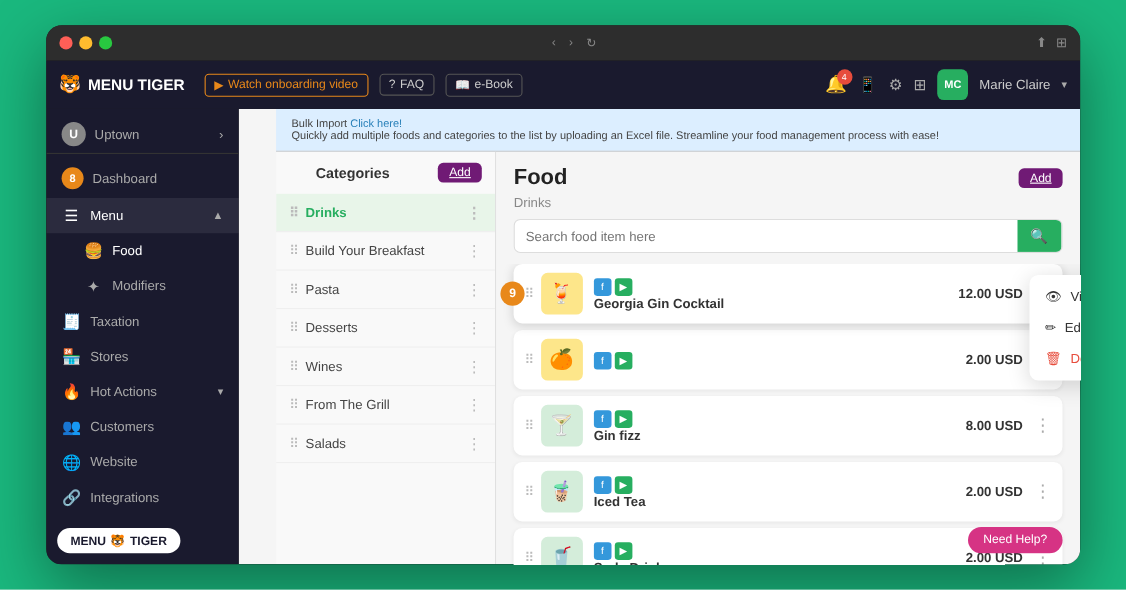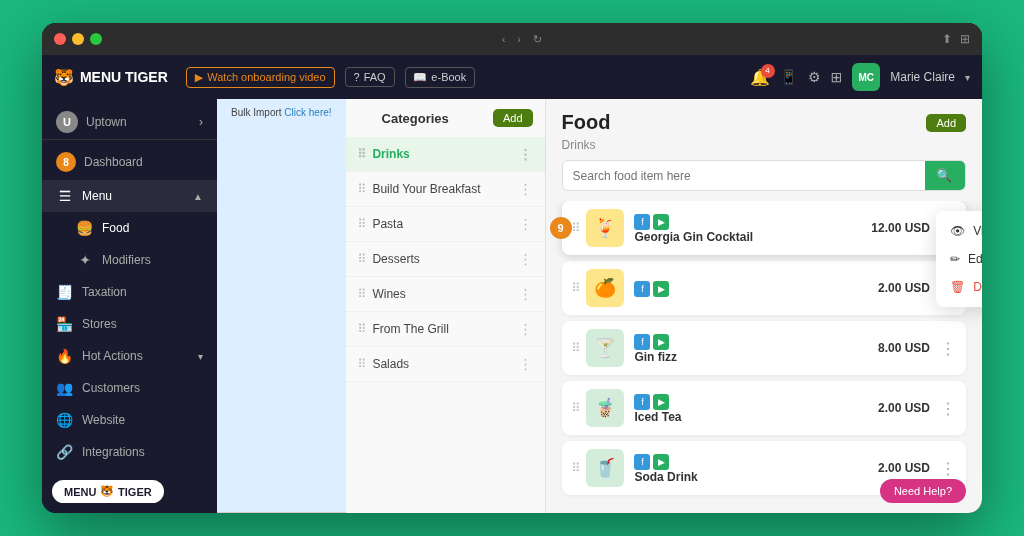--- a/index.html
+++ b/index.html
@@ -192,22 +192,23 @@
       align-items: center;
       gap: 4px;
       font-size: 11px;
       font-weight: bold;
       color: #1a1a2e;
     }
     .content-area {
       flex: 1;
       background: #f5f5f5;
       display: flex;
-      flex-direction: row;
-      overflow: hidden;
+      flex-direction: column;
+      overflow: hidden;
+      padding-left: 34px;
     }
     .bulk-import-banner {
       background: #dceeff;
       padding: 8px 14px;
       font-size: 10px;
       color: #444;
       border-bottom: 1px solid #ccc;
       flex-shrink: 0;
     }
     .bulk-import-banner a { color: #2980b9; cursor: pointer; }
@@ -228,27 +229,28 @@
       display: flex;
       align-items: center;
       justify-content: space-between;
       padding: 10px 12px;
       font-size: 13px;
       font-weight: 600;
       color: #333;
       margin-left: 24px;
     }
     .add-btn {
-      background: #4d7c0f;
+      background: #701a75;
       color: white;
       border: none;
       border-radius: 5px;
       padding: 3px 10px;
       font-size: 11px;
       cursor: pointer;
+      text-decoration: underline;
     }
     .category-list { flex: 1; overflow-y: auto; }
     .category-item {
       display: flex;
       align-items: center;
       padding: 9px 12px;
       font-size: 12px;
       color: #444;
       border-bottom: 1px solid #efefef;
       cursor: pointer;
@@ -522,20 +524,21 @@
           <span>TIGER</span>
         </div>
       </div>
 
       <div class="content-area">
 
         <div class="bulk-import-banner">
           <span>Bulk Import</span>
           <a>Click here!</a>
           <br>
+          <span>Quickly add multiple foods and categories to the list by uploading an Excel file. Streamline your food management process with ease!</span>
         </div>
 
         <div class="content-body">
 
           <div class="categories-panel">
             <div class="panel-header">
               <span>Categories</span>
               <button class="add-btn">Add</button>
             </div>
             <div class="category-list">

